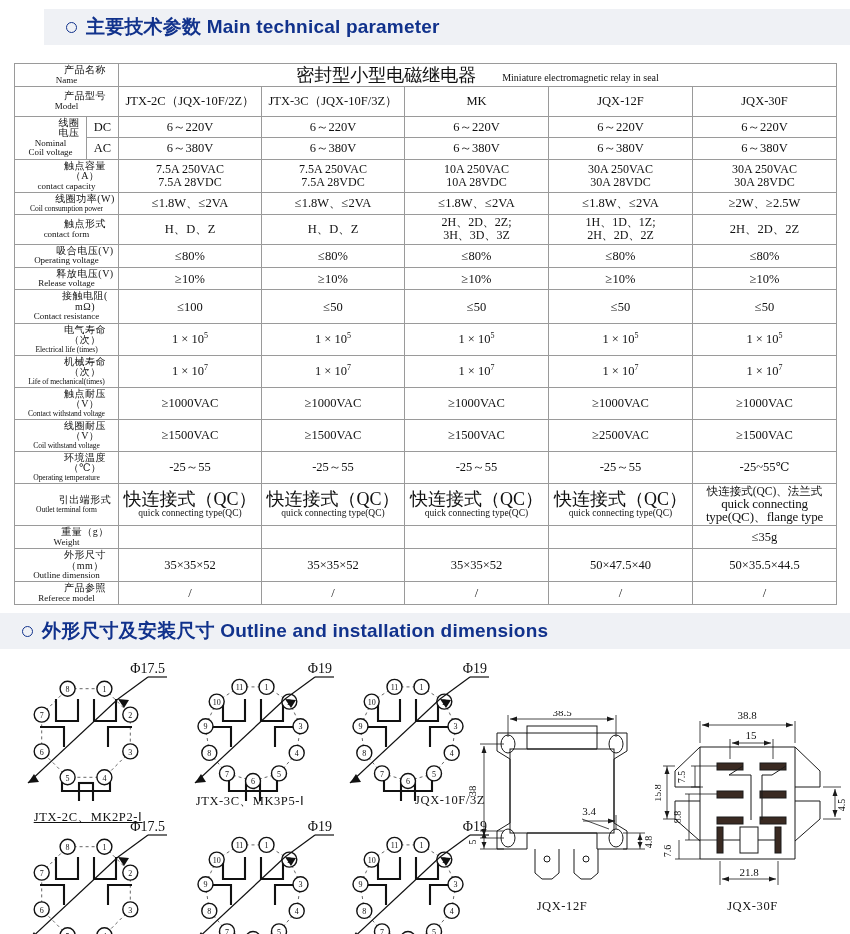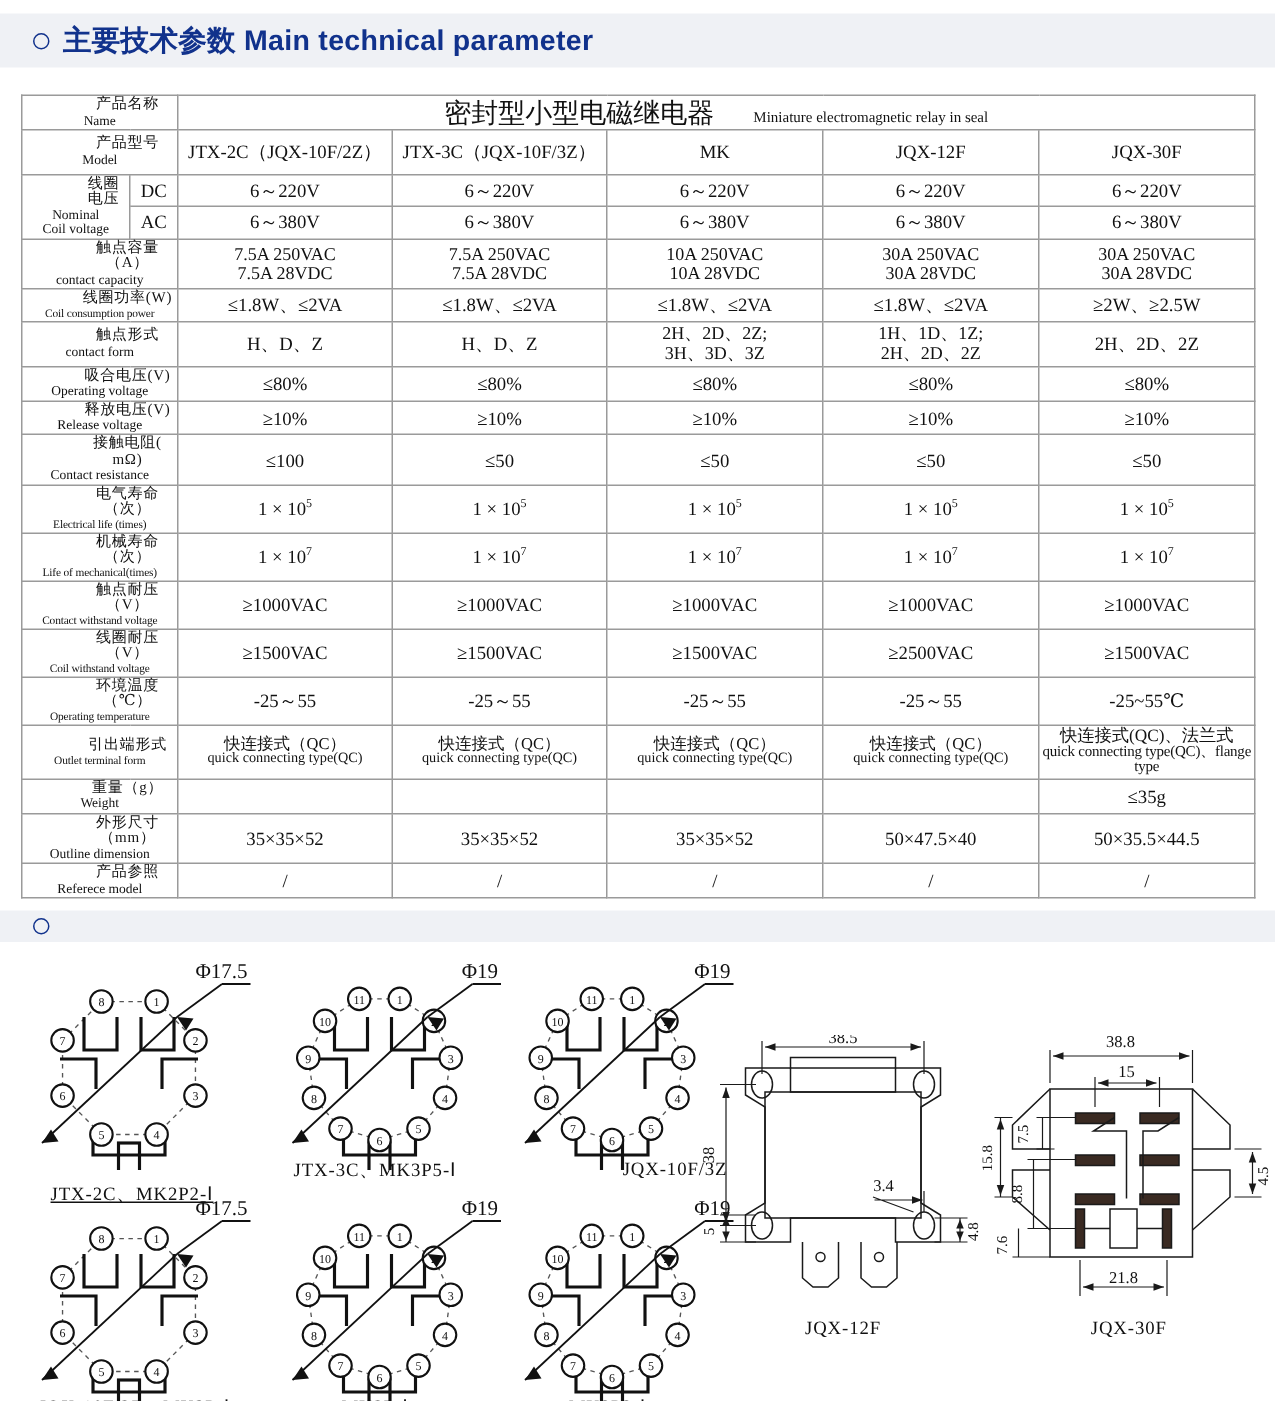--- a/index.html
+++ b/index.html
@@ -24,21 +24,21 @@
     gap: 9px;
     padding: 5px 0 5px 22px;
   }
   .ring {
     width: 11px; height: 11px;
     border: 1.6px solid #11328c;
     border-radius: 50%;
     display: inline-block;
     flex: 0 0 auto;
   }
-  .sec1 { margin-top: 9px; }
+  .sec1 { margin-top: 9px; margin-left: 44px; }
   .sec2 { margin-top: 8px; }
 
   
   .tbl-wrap { padding: 0 14px; margin-top: 18px; }
   table.spec {
     width: 822px;
     border-collapse: collapse;
     table-layout: fixed;
   }
   table.spec td {
@@ -52,23 +52,23 @@
   .rh {            
     font-size: 11px;
     padding: 2px 1px;
   }
   .rh .cn { font-size: 10px; display:block; letter-spacing:.5px;margin-left:37px; }
   .rh .en { font-size: 9px; display:block; font-family:"Liberation Serif",serif; }
   .rh .en.tiny { font-size: 7.6px; letter-spacing: -.1px; }
   .acell { font-size: 12.5px; }
   .acell .l { display:block; line-height: 1.12; }
   .acell.two { font-size: 12px; }
-  .acell .cn2 { display:block; font-size: 11px; }
+  .acell .cn2 { display:block; font-size: 18px; }
   .acell .en2 { display:block; font-size: 9.5px; }
-  .acell .en2.xs { font-size: 10px; letter-spacing:-.15px; }
+  .acell .en2.xs { font-size: 13px; letter-spacing:-.15px; }
   .acell .cn2.xs { font-size: 11.5px; }
   .dcell { font-size: 12.5px; }
   sup { font-size: 8px; vertical-align: super; }
   .namecell { font-size: 12px; }
   .namecell .cnm { font-size: 18px; }
   .namecell .enm { font-size: 10px; margin-left: 20px; }
 
   
   .diagrams { position: relative; width: 850px; height: 325px; }
   .dg { position: absolute; }
@@ -470,20 +470,21 @@
           <td class="acell">
             <span class="l">/</span>
           </td>
         </tr>
       </tbody>
   </table>
 </div>
 
 <div class="section-head sec2">
   <span class="ring"></span>
+  <span>外形尺寸及安装尺寸 Outline and installation dimensions</span>
 </div>
 
 <div class="diagrams">
 
   <div class="dg" style="left:8px;  top:12px;">
       <div id="sk0">
         <svg width="165" height="140" viewBox="0 0 165 140">
           <g stroke="#555" stroke-width=".9" stroke-dasharray="3 3" fill="none">
             <line x1="96.4" y1="27.7" x2="122.3" y2="53.6"></line>
             <line x1="122.3" y1="53.6" x2="122.3" y2="90.4"></line>

